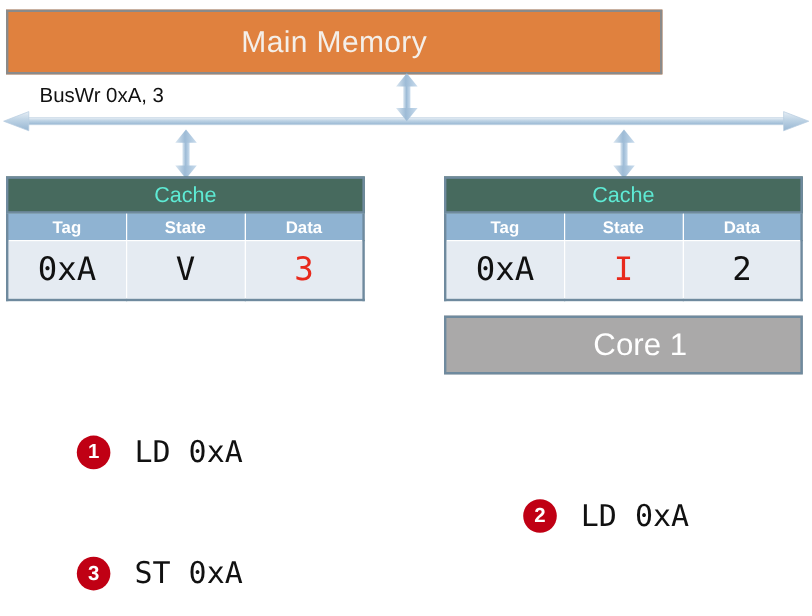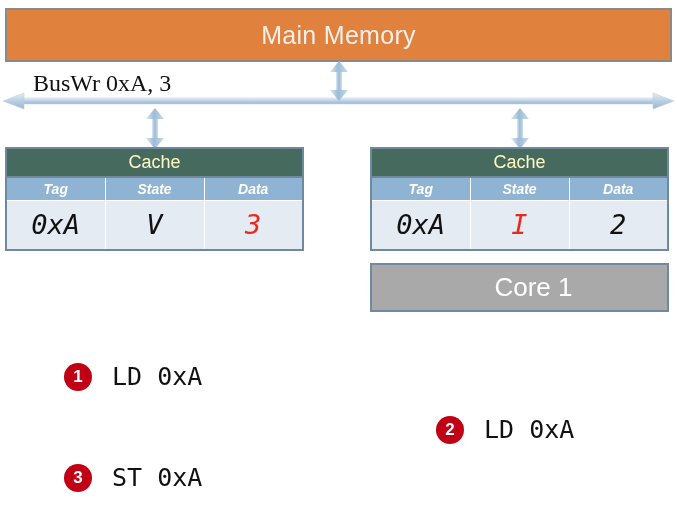--- a/index.html
+++ b/index.html
@@ -14,21 +14,21 @@
     background: #ffffff;
     overflow: hidden;
     font-family: "Liberation Sans", sans-serif;
   }
 
   
   .main-memory {
     position: absolute;
     left: 5px;
     top: 8px;
-    width: 667px;
+    width: 547px;
     height: 54px;
     background: #e0813e;
     border: 2px solid #8a8a8a;
     box-sizing: border-box;
     display: flex;
     align-items: center;
     justify-content: center;
   }
   .main-memory-label {
     color: #f4efe9;
@@ -42,22 +42,22 @@
     position: absolute;
     left: 0px;
     top: 86px;
     width: 677px;
     height: 30px;
   }
   .bus-label {
     position: absolute;
     left: 33px;
     top: 70px;
-    font-family: Liberation Serif, serif;
-    font-size: 24px;
+    font-family: Liberation Sans, sans-serif;
+    font-size: 17px;
     color: #111111;
     white-space: nowrap;
     letter-spacing: 0px;
   }
 
   
   .vconn {
     position: absolute;
   }
 
@@ -70,31 +70,30 @@
   .cache-block.right { left: 370px; top: 147px; }
 
   .cache-title {
     height: 31px;
     background: #476a5e;
     border: 2px solid #6f8a9e;
     box-sizing: border-box;
     display: flex;
     align-items: center;
     justify-content: center;
-    color: #fef9c3;
+    color: #5eead4;
     font-size: 18px;
   }
   .cache-table {
     border: 2px solid #6f8a9e;
     border-top: none;
     box-sizing: border-box;
     width: 100%;
     border-collapse: collapse;
     table-layout: fixed;
-    font-style: italic;
   }
   .cache-table th {
     background: #8fb3d2;
     color: #ffffff;
     font-size: 14px;
     font-weight: bold;
     height: 22px;
     border-right: 1px solid #ffffff;
     border-bottom: 1px solid #ffffff;
     box-sizing: border-box;

